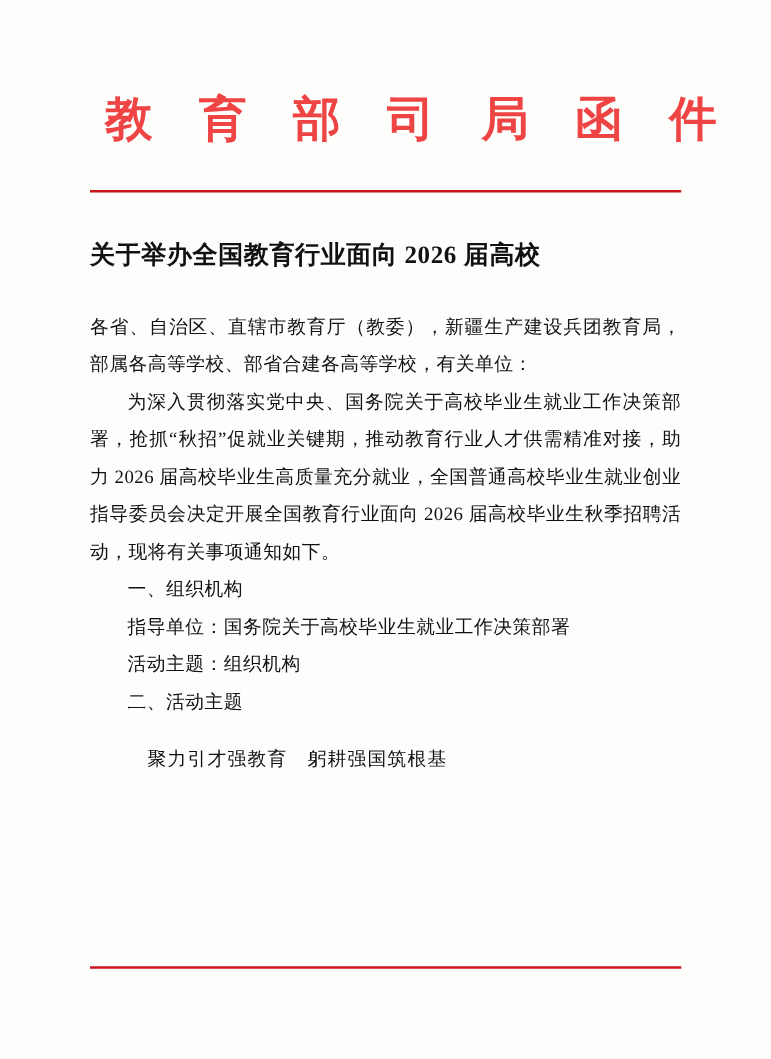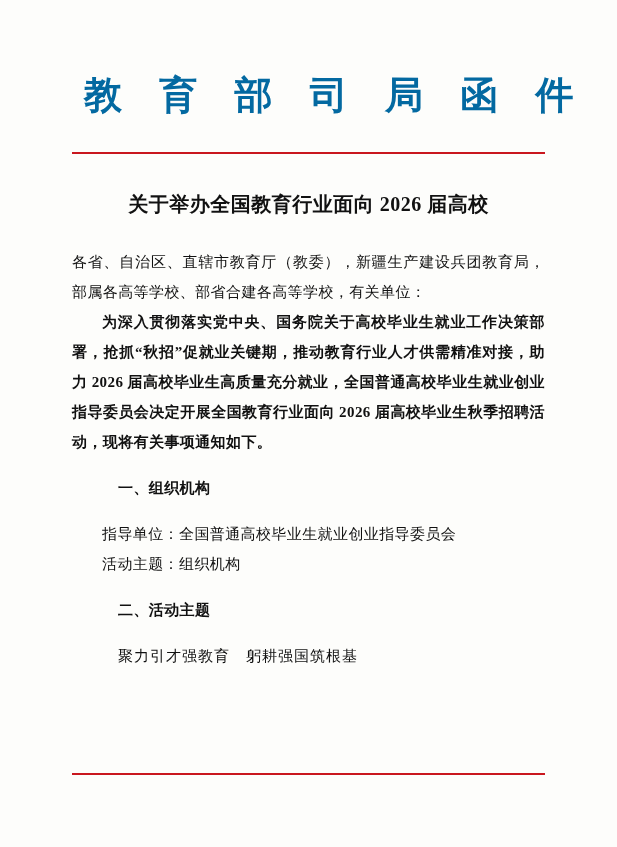--- a/index.html
+++ b/index.html
@@ -22,40 +22,40 @@
     padding: 0 72px;
     background: #fdfdfb;
   }
 
   
   .masthead {
     text-align: center;
     padding-top: 72px;
   }
   .masthead-title {
-    color: #0369a1;
+    color: #ef4444;
     font-family: "DejaVu Serif", "Liberation Serif", serif;
     font-weight: bold;
     font-size: 38px;
     letter-spacing: 12px;
     text-indent: 12px;
     line-height: 1.2;
     white-space: nowrap;
   }
   .masthead-rule {
     margin-top: 34px;
     height: 2px;
     background: #c9171e;
     width: 100%;
   }
 
   
   .doc-title {
     margin-top: 34px;
-    text-align: center;
+    text-align: left;
     font-size: 20px;
     font-weight: bold;
     line-height: 1.65;
     letter-spacing: 0.5px;
     color: #111;
   }
   .doc-title-line {
     display: block;
   }
 
@@ -66,26 +66,25 @@
     line-height: 2.0;
     letter-spacing: 0.4px;
     text-align: justify;
     text-justify: inter-ideograph;
   }
   .para {
     margin: 0;
   }
   .indent-2 {
     text-indent: 2em;
-    font-weight: bold;
   }
   .heading-item {
-    margin: 16px;
+    margin: 0;
     text-indent: 2em;
-    font-weight: bold;
+    font-weight: normal;
   }
   .sub-line {
     margin: 0;
     text-indent: 2em;
   }
   .theme-line {
     margin: 16px;
     text-indent: 2em;
     letter-spacing: 1px;
   }
@@ -116,21 +115,21 @@
 
   <div class="doc-body">
 
     <p class="para">各省、自治区、直辖市教育厅（教委），新疆生产建设兵团教育局，部属各高等学校、部省合建各高等学校，有关单位：</p>
 
     <p class="para indent-2">为深入贯彻落实党中央、国务院关于高校毕业生就业工作决策部署，抢抓“秋招”促就业关键期，推动教育行业人才供需精准对接，助力 2026 届高校毕业生高质量充分就业，全国普通高校毕业生就业创业指导委员会决定开展全国教育行业面向 2026 届高校毕业生秋季招聘活动，现将有关事项通知如下。</p>
 
     <p class="heading-item">一、组织机构</p>
 
     <p class="sub-line">
-      <span>指导单位：</span><span>全国普通高校毕业生就业创业指导委员会</span>
+      <span>指导单位：</span><span>国务院关于高校毕业生就业工作决策部署</span>
     </p>
 
 
     <p class="sub-line">
       <span>活动主题：</span><span>组织机构</span>
     </p>
 
     <p class="heading-item">二、活动主题</p>
 
     <p class="theme-line">聚力引才强教育　躬耕强国筑根基</p>

